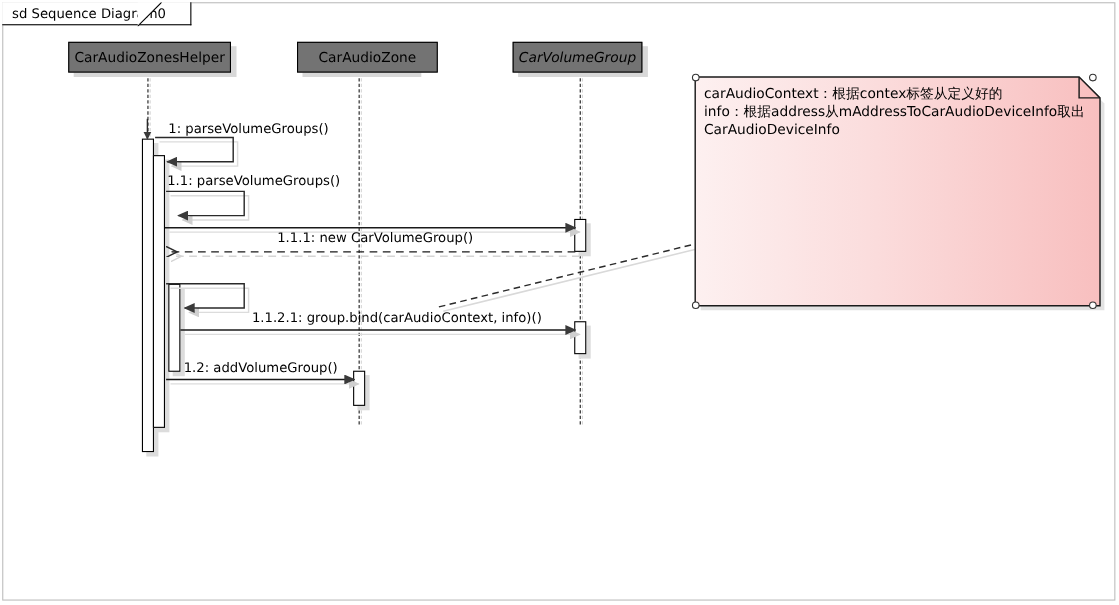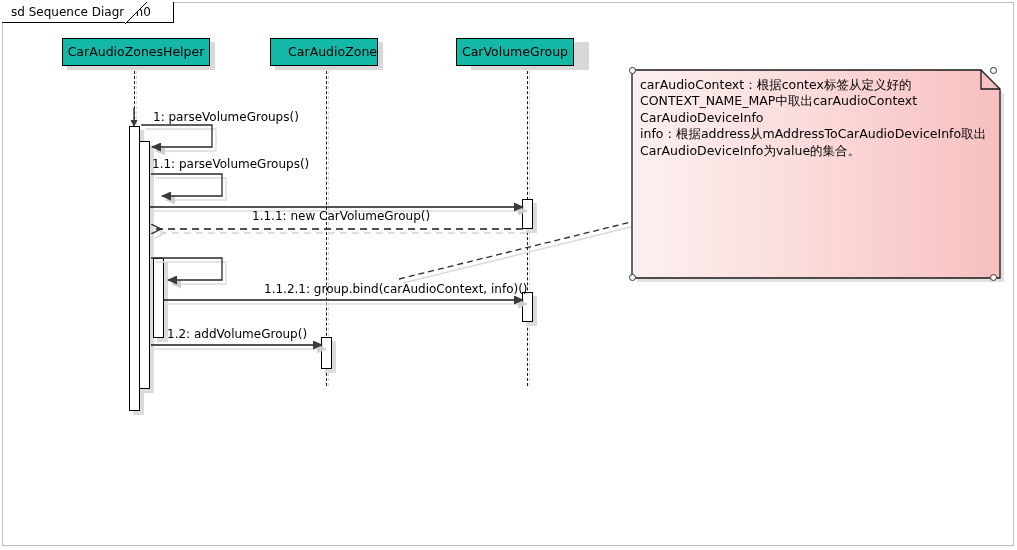--- a/index.html
+++ b/index.html
@@ -54,21 +54,21 @@
     top: 2px;
     width: 22px;
     height: 22px;
     z-index: 5;
     pointer-events: none;
   }
 
   
   .lifeline-head {
     position: absolute;
-    background: #14b8a6;
+    background: #737373;
     border: 1.6px solid #000000;
     box-sizing: border-box;
     text-align: center;
     font-size: 12.5px;
     color: #000000;
     white-space: nowrap;
     z-index: 3;
   }
   .lifeline-head .lbl {
     display: block;
@@ -173,28 +173,28 @@
     <span>Sequence Diagram0</span>
   </div>
   <svg class="frame-label-notch" viewBox="0 0 22 22">
     <path d="M 0 0 L 22 0 L 0 22 Z" fill="#ffffff" stroke="none"></path>
     <path d="M 22 0 L 0 22" stroke="#000000" stroke-width="1" fill="none"></path>
   </svg>
 
   <div class="lifeline-line-shadow" style="left:529px; top:66px; height:320px;"></div>
   <div class="lifeline-line" style="left:527px; top:66px; height:320px;"></div>
   <div class="head-shadow" style="left:471px; top:42px; width:118px; height:28px;"></div>
-  <div class="lifeline-head" style="left:456px; top:38px; width:118px; height:28px; line-height:25px;">
+  <div class="lifeline-head" style="left:466px; top:38px; width:118px; height:28px; line-height:25px;font-style:italic;">
     <span class="lbl">CarVolumeGroup</span>
   </div>
 
   <div class="lifeline-line-shadow" style="left:328px; top:66px; height:320px;"></div>
   <div class="lifeline-line" style="left:326px; top:66px; height:320px;"></div>
   <div class="head-shadow" style="left:275px; top:42px; width:108px; height:28px;"></div>
-  <div class="lifeline-head" style="left:270px; top:38px; width:108px; height:28px; line-height:25px;text-align:right;">
+  <div class="lifeline-head" style="left:270px; top:38px; width:128px; height:28px; line-height:25px;">
     <span class="lbl">CarAudioZone</span>
   </div>
 
   <div class="lifeline-line-shadow" style="left:136px; top:66px; height:330px;"></div>
   <div class="lifeline-line" style="left:134px; top:66px; height:330px;"></div>
   <div class="head-shadow" style="left:67px; top:42px; width:148px; height:28px;"></div>
   <div class="lifeline-head" style="left:62px; top:38px; width:148px; height:28px; line-height:25px;">
     <span class="lbl">CarAudioZonesHelper</span>
   </div>
 
@@ -277,21 +277,21 @@
     <path d="M 399 279 L 635 221" stroke="#2a2a2a" stroke-width="1.3" fill="none" stroke-dasharray="6,4"></path>
   </svg>
 
   <div class="msg-label" style="left:153px; top:110px;">1: parseVolumeGroups()</div>
 
   <div class="msg-label" style="left:152px; top:157px;">1.1: parseVolumeGroups()</div>
 
   <div class="msg-label" style="left:252px; top:189px;margin-top:20px;">1.1.1: new CarVolumeGroup()</div>
 
 
-  <div class="msg-label" style="left:229px; top:282px;margin-left:35px;">1.1.2.1: group.bind(carAudioContext, info)()</div>
+  <div class="msg-label" style="left:229px; top:282px;">1.1.2.1: group.bind(carAudioContext, info)()</div>
 
   <div class="msg-label" style="left:167px; top:327px;">1.2: addVolumeGroup()</div>
 
   <div class="note" style="left:632px; top:70px; width:368px; height:208px;padding-left:28px;">
     <svg class="note-svg" width="372" height="212" viewBox="0 0 372 212">
       <defs>
         <linearGradient id="noteGrad" x1="0" y1="0" x2="1" y2="0">
           <stop offset="0%" stop-color="#FDF0F0"></stop>
           <stop offset="45%" stop-color="#FBDCDC"></stop>
           <stop offset="100%" stop-color="#F8BFBF"></stop>
@@ -299,24 +299,22 @@
       </defs>
 
       <path d="M 5 5 L 353 5 L 372 24 L 372 212 L 5 212 Z" fill="#e2e2e2"></path>
 
       <path d="M 0 0 L 349 0 L 368 19 L 368 208 L 0 208 Z" fill="url(#noteGrad)" stroke="#1a1a1a" stroke-width="1.3"></path>
 
       <path d="M 349 0 L 349 19 L 368 19" fill="none" stroke="#1a1a1a" stroke-width="1.3"></path>
     </svg>
     <div class="note-text">
       <div>carAudioContext：根据contex标签从定义好的</div>
-      <div>CONTEXT_NAME_MAP中取出carAudioContext</div>
+      <div>info：根据address从mAddressToCarAudioDeviceInfo取出</div>
       <div>CarAudioDeviceInfo</div>
-      <div>info：根据address从mAddressToCarAudioDeviceInfo取出</div>
-      <div>CarAudioDeviceInfo为value的集合。</div>
     </div>
   </div>
 
   <div class="handle" style="left:629px; top:67px;"></div>
   <div class="handle" style="left:990px; top:67px;"></div>
   <div class="handle" style="left:629px; top:274px;"></div>
   <div class="handle" style="left:990px; top:274px;"></div>
 
 </div>
 

